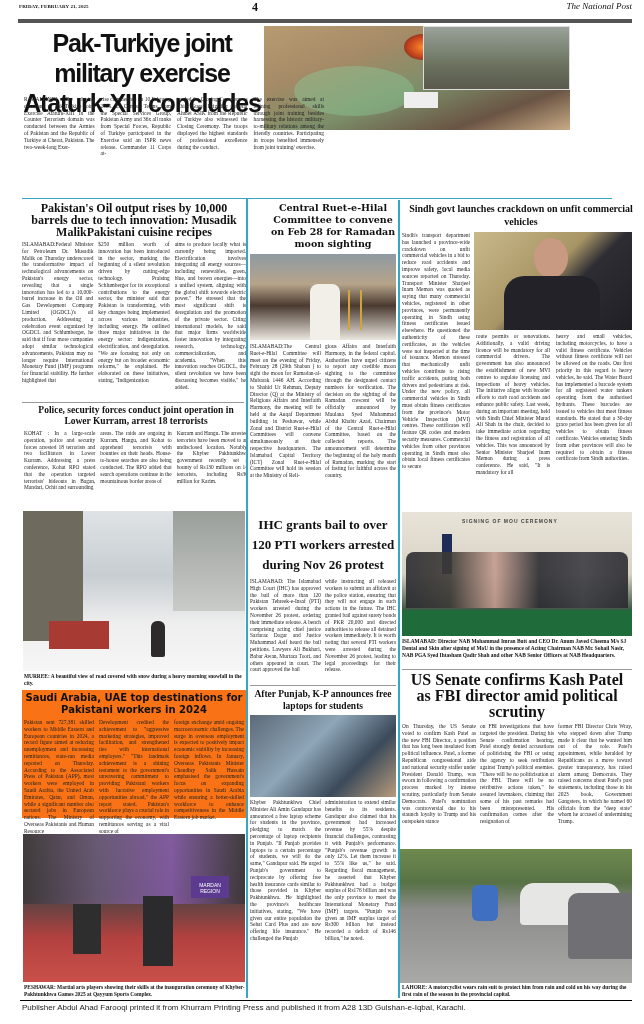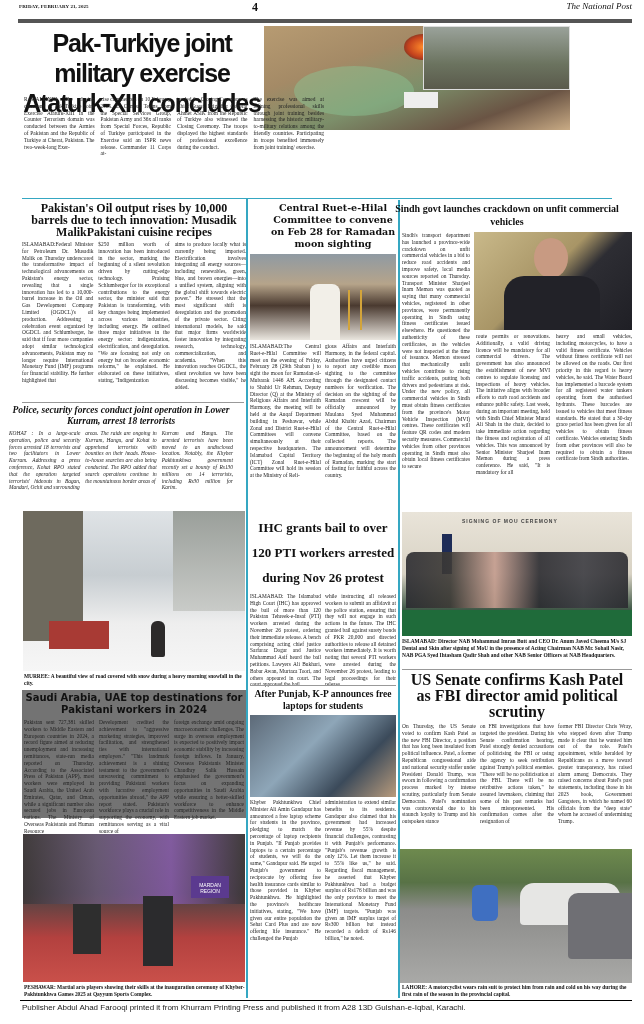--- a/index.html
+++ b/index.html
@@ -12,21 +12,21 @@
   .photo { background: #888; overflow: hidden; }
   .body-text { font-size: 5.4px; line-height: 6.8px; text-align: justify; color: #222; }
   .cols { display: flex; gap: 6px; }
   .cols > div { flex: 1; }
   .headline { font-weight: bold; text-align: center; color: #111; }
   .vrule { background: #35a7c2; width: 2px; }
   .hrule { background: #35a7c2; height: 2px; }
   .caption { font-size: 5.4px; line-height: 7px; font-weight: bold; color: #111; }
   .footer { left: 22px; top: 1003px; font-family: "Liberation Sans", sans-serif; font-size: 8px; color: #222; }
   .footer-rule { left: 20px; top: 1000px; width: 612px; height: 1px; background: #000; }
-  .pink-box { background: #737373; }
+  .pink-box { background: #f97316; }
 </style>
 </head>
 <body>
 
 <div class="abs masthead-date">FRIDAY, FEBRUARY 21, 2025</div>
 <div class="abs masthead-page">4</div>
 <div class="abs masthead-paper">The National  Post</div>
 <div class="abs masthead-rule"></div>
 
 <div class="abs" style="left:18px;top:24px;width:614px;height:176px;">
@@ -50,21 +50,21 @@
 <div class="abs" style="left:22px;top:202px;width:224px;">
   <div class="headline" style="font-size:12px;line-height:12px;">Pakistan's Oil output rises by 10,000 barrels due to tech innovation: Musadik MalikPakistani cuisine recipes</div>
   <div class="cols body-text" style="margin-top:3px;gap:5px;">
     <div>ISLAMABAD:Federal Minister for Petroleum Dr. Musadik Malik on Thursday underscored the transformative impact of technological advancements on Pakistan's energy sector, revealing that a single innovation has led to a 10,000-barrel increase in the Oil and Gas Development Company Limited (OGDCL)'s oil production. Addressing a celebration event organized by OGDCL and Schlumberger, he said that if four more companies adopt similar technological advancements, Pakistan may no longer require International Monetary Fund (IMF) programs for financial stability. He further highlighted that</div>
     <div>$250 million worth of innovation has been introduced in the sector, marking the beginning of a silent revolution driven by cutting-edge technology. Praising Schlumberger for its exceptional contributions to the energy sector, the minister said that Pakistan is transforming, with key changes being implemented across various industries, including energy. He outlined three major initiatives in the energy sector: indigenization, electrification, and deregulation. "We are focusing not only on energy but on broader economic reforms," he explained. He elaborated on these initiatives, stating, "Indigenization</div>
     <div>aims to produce locally what is currently being imported. Electrification involves integrating all energy sources—including renewables, green, blue, and brown energies—into a unified system, aligning with the global shift towards electric power." He stressed that the most significant shift is deregulation and the promotion of the private sector. Citing international models, he said that major firms worldwide foster innovation by integrating research, technology, commercialization, and academia. "When this innovation reaches OGDCL, the silent revolution we have been discussing becomes visible," he added.</div>
   </div>
 </div>
 <div class="abs" style="left:22px;top:402px;width:222px;height:1px;background:#999;"></div>
 
-<div class="abs" style="left:9px;top:405px;width:224px;font-style:italic;">
+<div class="abs" style="left:24px;top:405px;width:224px;">
   <div class="headline" style="font-size:9.5px;line-height:11px;">Police, security forces conduct joint operation in Lower Kurram, arrest 18 terrorists</div>
   <div class="cols body-text" style="margin-top:3px;gap:5px;">
     <div>KOHAT : In a large-scale operation, police and security forces arrested 18 terrorists and two facilitators in Lower Kurram. Addressing a press conference, Kohat RPO stated that the operation targeted terrorists' hideouts in Bagan, Mandari, Ochit and surrounding</div>
     <div>areas. The raids are ongoing in Kurram, Hangu, and Kohat to apprehend terrorists with bounties on their heads. House-to-house searches are also being conducted. The RPO added that search operations continue in the mountainous border areas of</div>
     <div>Kurram and Hangu. The arrested terrorists have been moved to an undisclosed location. Notably, the Khyber Pakhtunkhwa government recently set a bounty of Rs130 millions on 14 terrorists, including Rs30 million for Karim.</div>
   </div>
 </div>
 
 <div class="abs photo" style="left:23px;top:511px;width:222px;height:160px;background:linear-gradient(180deg,#dfe3e6 0%,#c7cdd1 40%,#eeeeee 70%,#f6f6f6 100%);">
   <div class="abs" style="left:0;top:0;width:60px;height:130px;background:#6e6a5e;"></div>
@@ -102,38 +102,38 @@
     <div class="abs" style="left:60px;top:30px;width:30px;height:56px;background:#f2efe8;border-radius:8px 8px 0 0;"></div>
     <div class="abs" style="left:98px;top:36px;width:14px;height:40px;border-left:2px solid #d3a43a;border-right:2px solid #d3a43a;"></div>
   </div>
   <div class="cols body-text" style="margin-top:3px;gap:4px;">
     <div>ISLAMABAD:The Central Ruet-e-Hilal Committee will meet on the evening of Friday, February 28 (29th Shaban ) to sight the moon for Ramadan-al-Mubarak 1446 AH. According to Shahid Ur Rehman, Deputy Director (Q) at the Ministry of Religious Affairs and Interfaith Harmony, the meeting will be held at the Auqaf Department building in Peshawar, while Zonal and District Ruet-e-Hilal Committees will convene simultaneously at their respective headquarters. The Islamabad Capital Territory (ICT) Zonal Ruet-e-Hilal Committee will hold its session at the Ministry of Reli-</div>
     <div>gious Affairs and Interfaith Harmony, in the federal capital. Authorities have urged citizens to report any credible moon sighting to the committee through the designated contact numbers for verification. The decision on the sighting of the Ramadan crescent will be officially announced by Maulana Syed Muhammad Abdul Khabir Azad, Chairman of the Central Ruet-e-Hilal Committee, based on the collected reports. The announcement will determine the beginning of the holy month of Ramadan, marking the start of fasting for faithful across the country.</div>
   </div>
 </div>
 
 <div class="abs" style="left:250px;top:515px;width:146px;">
-  <div class="headline" style="font-size:13px;line-height:25px;text-align:center;">IHC grants bail to over 120 PTI workers arrested during Nov 26 protest</div>
+  <div class="headline" style="font-size:13px;line-height:20px;text-align:center;">IHC grants bail to over 120 PTI workers arrested during Nov 26 protest</div>
   <div class="cols body-text" style="margin-top:3px;gap:4px;">
     <div>ISLAMABAD: The Islamabad High Court (IHC) has approved the bail of more than 120 Pakistan Tehreek-e-Insaf (PTI) workers arrested during the November 26 protest, ordering their immediate release. A bench comprising acting chief justice Sarfaraz Dogar and Justice Muhammad Asif heard the bail petitions. Lawyers Ali Bukhari, Babar Awan, Murtaza Toori, and others appeared in court. The court approved the bail</div>
     <div>while instructing all released workers to submit an affidavit at the police station, ensuring that they will not engage in such actions in the future. The IHC granted bail against surety bonds of PKR 20,000 and directed authorities to release all detained workers immediately. It is worth noting that several PTI workers were arrested during the November 26 protest, leading to legal proceedings for their release.</div>
   </div>
 </div>
 <div class="abs" style="left:250px;top:685px;width:146px;height:1px;background:#999;"></div>
 
 <div class="abs" style="left:250px;top:688px;width:146px;">
   <div class="headline" style="font-size:9.5px;line-height:12px;">After Punjab, K-P announces free laptops for students</div>
   <div class="photo" style="margin-top:3px;width:146px;height:82px;background:linear-gradient(135deg,#5d6a78 0%,#8ea6b8 40%,#3b4a5a 70%,#b89b7c 100%);"></div>
   <div class="cols body-text" style="margin-top:2px;gap:4px;">
     <div>Khyber Pakhtunkhwa Chief Minister Ali Amin Gandapur has announced a free laptop scheme for students in the province, pledging to match the percentage of laptop recipients in Punjab. "If Punjab provides laptops to a certain percentage of students, we will do the same," Gandapur said. He urged Punjab's government to reciprocate by offering free health insurance cards similar to those provided in Khyber Pakhtunkhwa. He highlighted the province's healthcare initiatives, stating, "We have given our entire population the Sehat Card Plus and are now offering life insurance." He challenged the Punjab</div>
     <div>administration to extend similar benefits to its residents. Gandapur also claimed that his government had increased revenue by 55% despite financial challenges, contrasting it with Punjab's performance. "Punjab's revenue growth is only 12%. Let them increase it to 55% like us," he said. Regarding fiscal management, he asserted that Khyber Pakhtunkhwa had a budget surplus of Rs176 billion and was the only province to meet the International Monetary Fund (IMF) targets. "Punjab was given an IMF surplus target of Rs300 billion but instead recorded a deficit of Rs146 billion," he noted.</div>
   </div>
 </div>
 
-<div class="abs" style="left:392px;top:202px;width:230px;">
+<div class="abs" style="left:406px;top:202px;width:230px;">
   <div class="headline" style="font-size:10px;line-height:13px;">Sindh govt launches crackdown on unfit commercial vehicles</div>
 </div>
 <div class="abs photo" style="left:474px;top:232px;width:158px;height:98px;background:linear-gradient(135deg,#c9b98a 0%,#a89566 45%,#2d2d33 60%,#1f1f25 100%);">
   <div class="abs" style="left:60px;top:6px;width:34px;height:40px;border-radius:50%;background:#c89a82;"></div>
   <div class="abs" style="left:30px;top:44px;width:96px;height:54px;background:#222228;border-radius:20px 20px 0 0;"></div>
 </div>
 <div class="abs body-text" style="left:402px;top:232px;width:68px;">Sindh's transport department has launched a province-wide crackdown on unfit commercial vehicles in a bid to reduce road accidents and improve safety, local media sources reported on Thursday. Transport Minister Sharjeel Inam Memon was quoted as saying that many commercial vehicles, registered in other provinces, were permanently operating in Sindh using fitness certificates issued elsewhere. He questioned the authenticity of these certificates, as the vehicles were not inspected at the time of issuance. Memon stressed that mechanically unfit vehicles contribute to rising traffic accidents, putting both drivers and pedestrians at risk. Under the new policy, all commercial vehicles in Sindh must obtain fitness certificates from the province's Motor Vehicle Inspection (MVI) centres. These certificates will feature QR codes and modern security measures. Commercial vehicles from other provinces operating in Sindh must also obtain local fitness certificates to secure</div>
 <div class="abs body-text" style="left:476px;top:333px;width:74px;">route permits or renovations. Additionally, a valid driving licence will be mandatory for all commercial drivers. The government has also announced the establishment of new MVI centres to regulate licensing and inspections of heavy vehicles. The initiative aligns with broader efforts to curb road accidents and enhance public safety. Last week, during an important meeting, held with Sindh Chief Minister Murad Ali Shah in the chair, decided to take immediate action regarding the fitness and registration of all vehicles. This was announced by Senior Minister Sharjeel Inam Memon during a press conference. He said, "It is mandatory for all</div>
 <div class="abs body-text" style="left:556px;top:333px;width:76px;">heavy and small vehicles, including motorcycles, to have a valid fitness certificate. Vehicles without fitness certificate will not be allowed on the roads. Our first priority in this regard is heavy vehicles, he said. The Water Board has implemented a barcode system for all registered water tankers operating from the authorised hydrants. These barcodes are issued to vehicles that meet fitness standards. He stated that a 30-day grace period has been given for all vehicles to obtain fitness certificate. Vehicles entering Sindh from other provinces will also be required to obtain a fitness certificate from Sindh authorities.</div>
 

